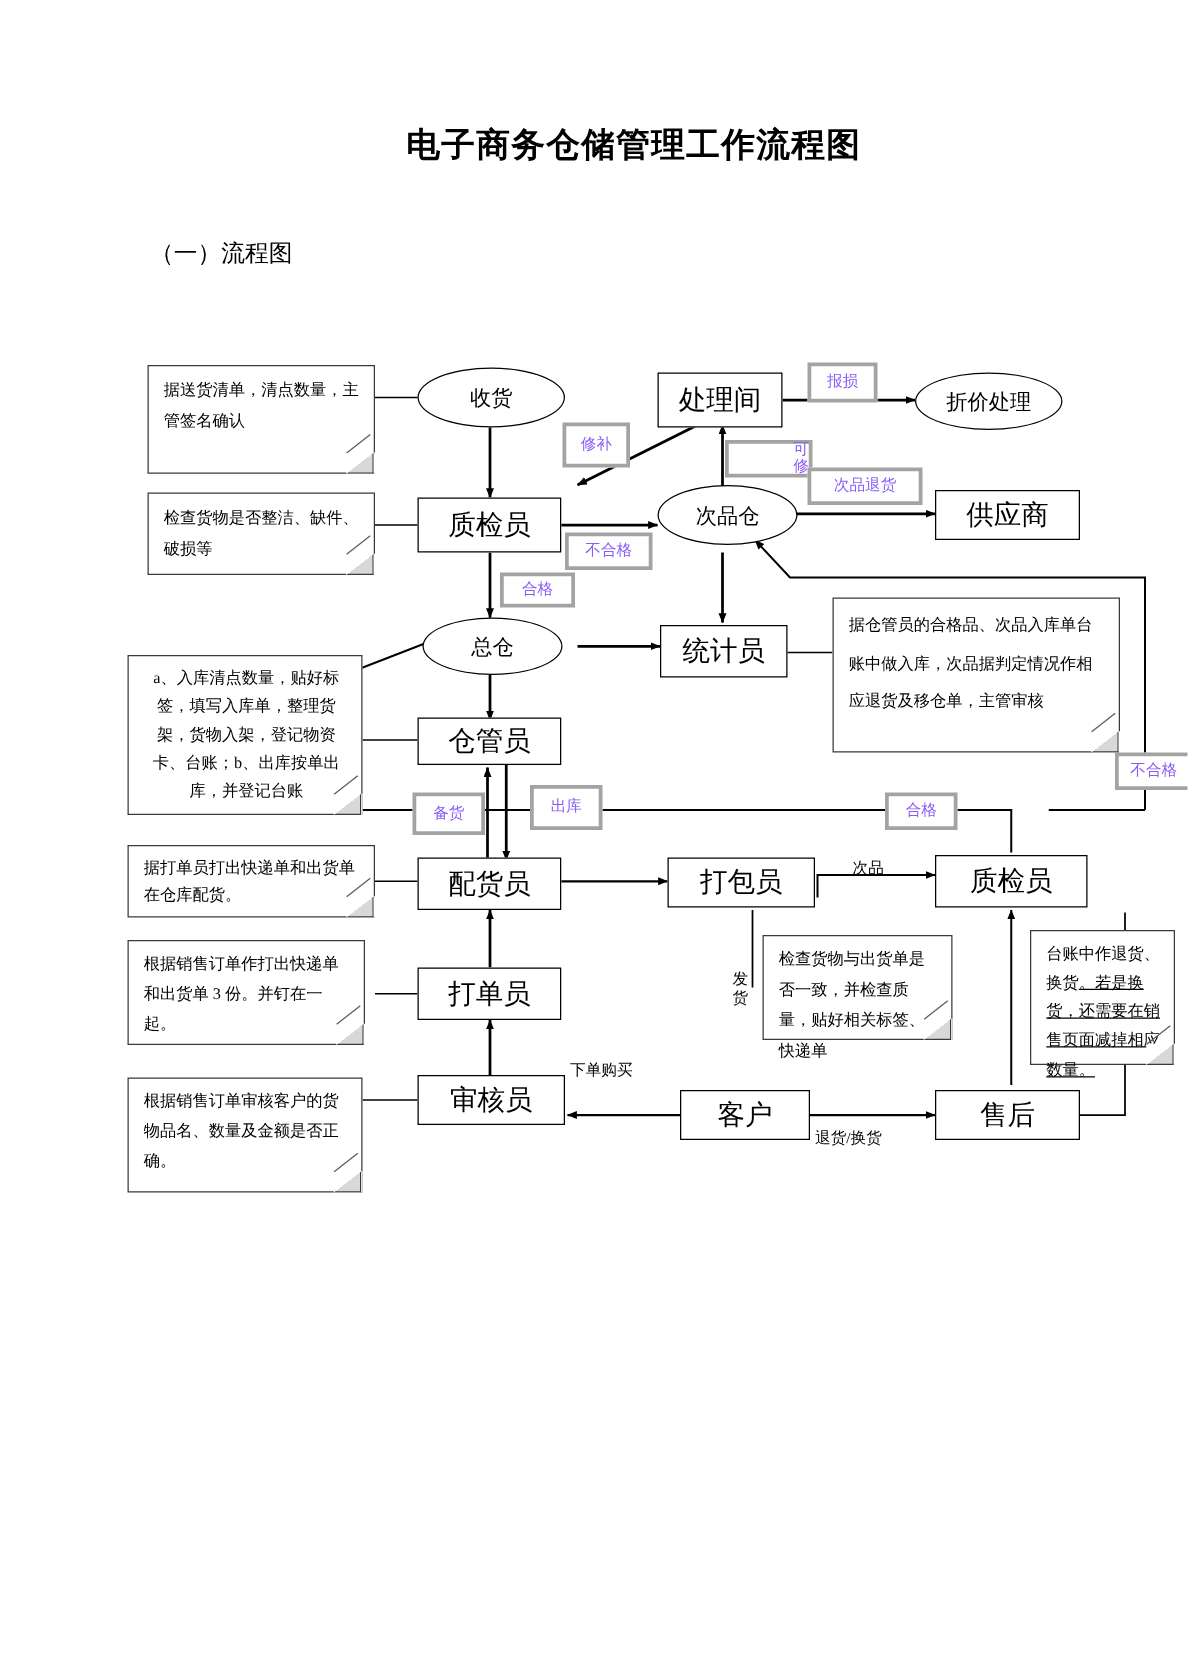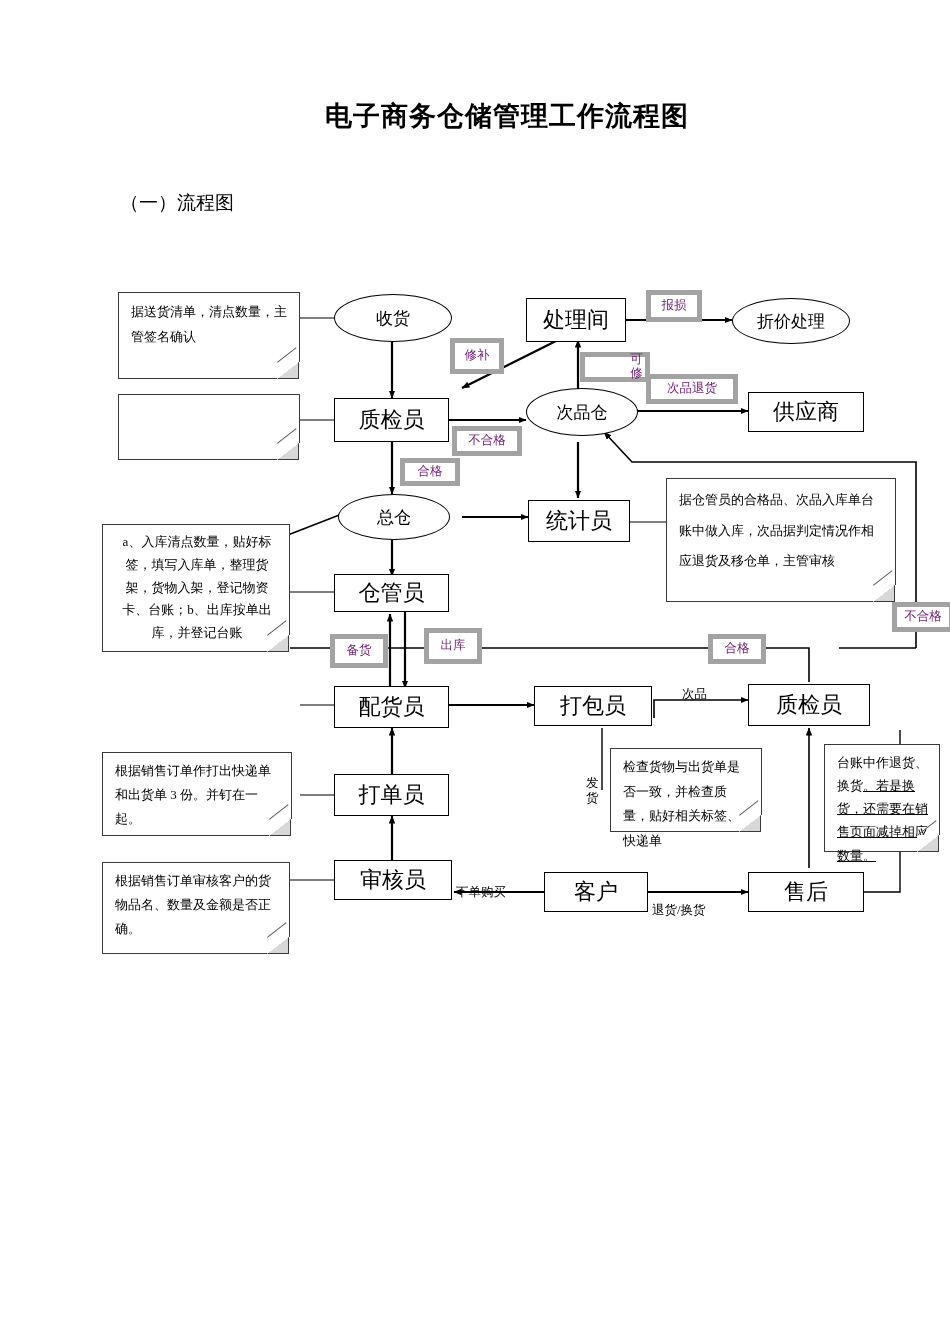--- a/index.html
+++ b/index.html
@@ -25,23 +25,23 @@
   
   .node{position:absolute;box-sizing:border-box;display:flex;
         align-items:center;justify-content:center;text-align:center;
         background:#fff;}
   .box{border:1.4px solid #000;font-size:22px;}
   .box.thick{border:1.8px solid #000;}
   .ell{border:1.5px solid #000;border-radius:50%;font-size:17px;}
 
   
   .elabel{position:absolute;box-sizing:border-box;background:#fff;
-          border:5px solid #a3a3a3;font-size:12.5px;
+          border:3px solid #a3a3a3;font-size:12.5px;
           display:flex;align-items:center;justify-content:center;
-          color:#701a75;text-align:center;line-height:1.1;}
+          color:#8b5cf6;text-align:right;line-height:1.1;}
   .plabel{position:absolute;background:transparent;font-size:12.5px;
           color:#000;white-space:nowrap;}
 
   
   .note{position:absolute;box-sizing:border-box;background:#fff;
         border:1.3px solid #3a3a3a;font-size:13px;line-height:1.95;
         padding:6px 10px 6px 12px;color:#000;}
   .note .fold{position:absolute;right:-1px;bottom:-1px;width:22px;height:17px;
         background:linear-gradient(to left top, #d8d8d8 49.5%, #ffffff 50%);
         border-right:1.3px solid #fff;}
@@ -222,38 +222,43 @@
     <div class="elabel" style="left:392px;top:628px;width:58px;height:36px;">出库</div>
 
     <div class="elabel" style="left:676px;top:634px;width:58px;height:30px;">合格</div>
 
     <div class="elabel" style="left:860px;top:602px;width:62px;height:30px;">不合格</div>
 
     <div class="plabel" style="left:650px;top:686px;">次品</div>
 
     <div class="plabel" style="left:554px;top:776px;width:16px;line-height:1.2;white-space:normal;">发货</div>
 
-    <div class="plabel" style="left:424px;top:884px;">下单购买</div>
+    <div class="plabel" style="left:424px;top:848px;">下单购买</div>
 
     <div class="plabel" style="left:620px;top:902px;">退货/换货</div>
 
     <div class="note" style="left:86px;top:292px;width:182px;height:87px;">
       <span>据送货清单，清点数量，主管签名确认</span>
       <span class="fold"></span>
     </div>
 
     <div class="note" style="left:86px;top:394px;width:182px;height:66px;">
+      <span>检查货物是否整洁、缺件、破损等</span>
       <span class="fold"></span>
     </div>
 
     <div class="note center" style="left:70px;top:524px;width:188px;height:128px;line-height:1.75;">
       <span>a、入库清点数量，贴好标签，填写入库单，整理货架，货物入架，登记物资卡、台账；b、出库按单出库，并登记台账</span>
       <span class="fold"></span>
     </div>
 
+    <div class="note" style="left:70px;top:676px;width:198px;height:58px;line-height:1.7;">
+      <span>据打单员打出快递单和出货单在仓库配货。</span>
+      <span class="fold"></span>
+    </div>
 
     <div class="note" style="left:70px;top:752px;width:190px;height:84px;line-height:1.85;">
       <span>根据销售订单作打出快递单和出货单 3 份。并钉在一起。</span>
       <span class="fold"></span>
     </div>
 
     <div class="note" style="left:70px;top:862px;width:188px;height:92px;line-height:1.85;">
       <span>根据销售订单审核客户的货物品名、数量及金额是否正确。</span>
       <span class="fold"></span>
     </div>

